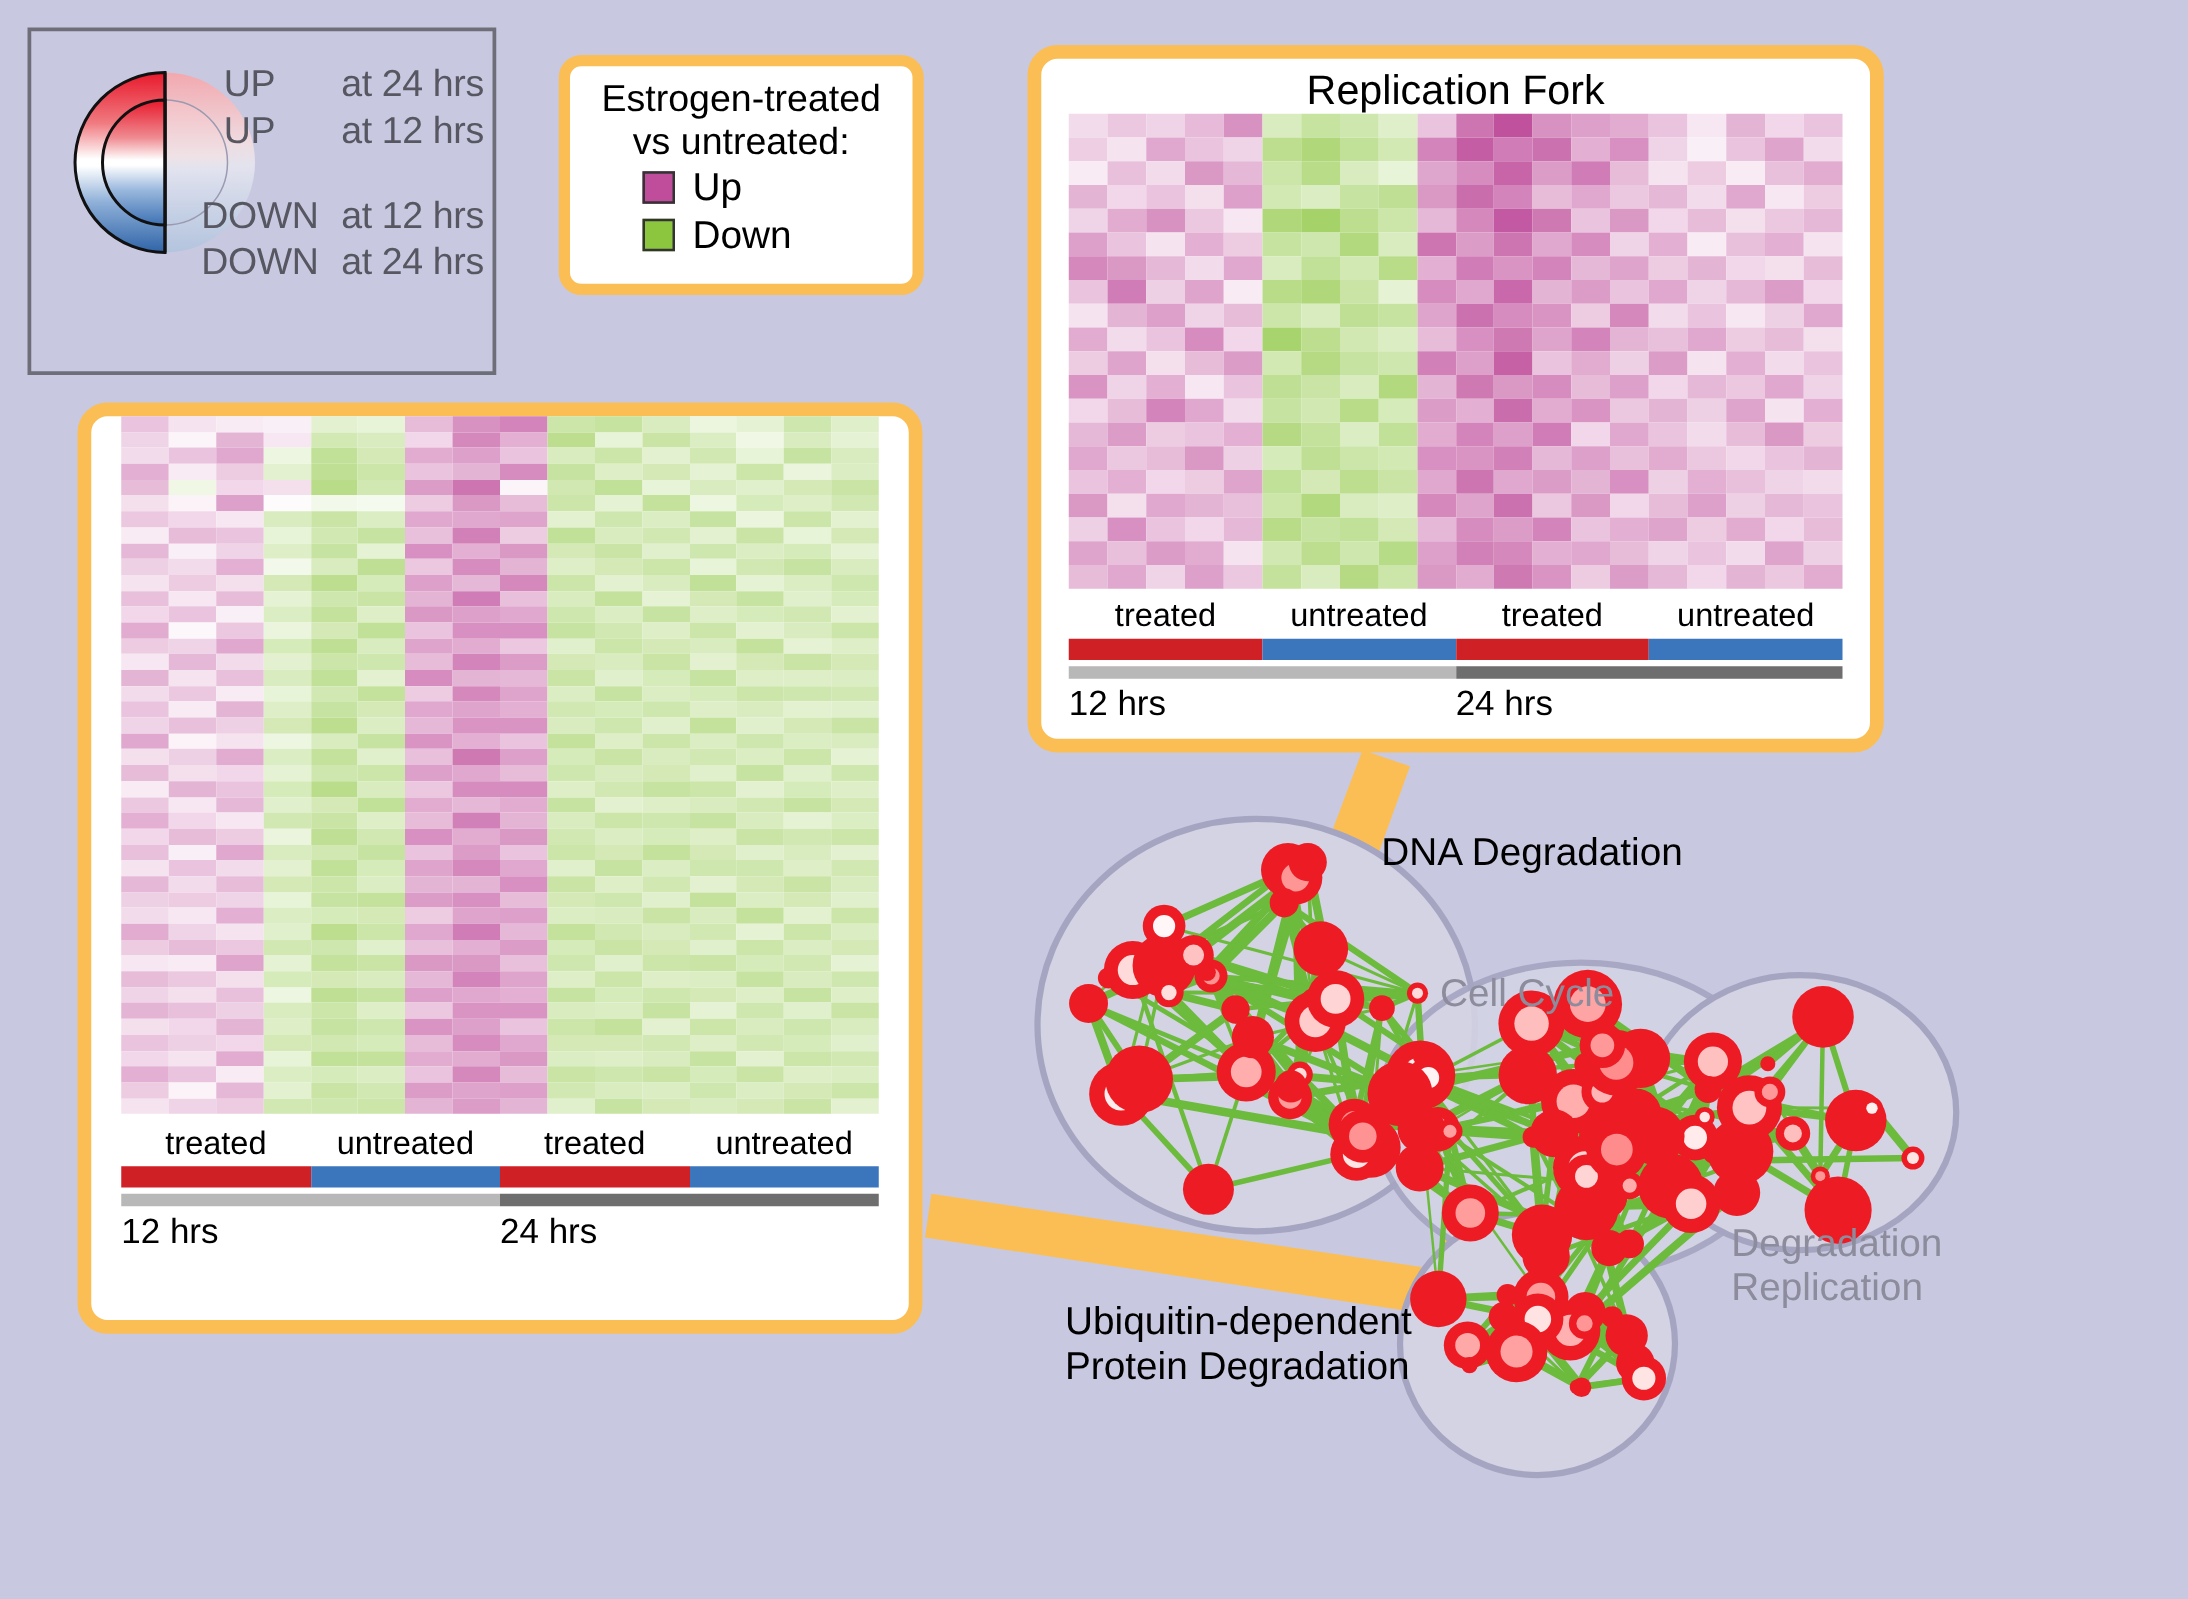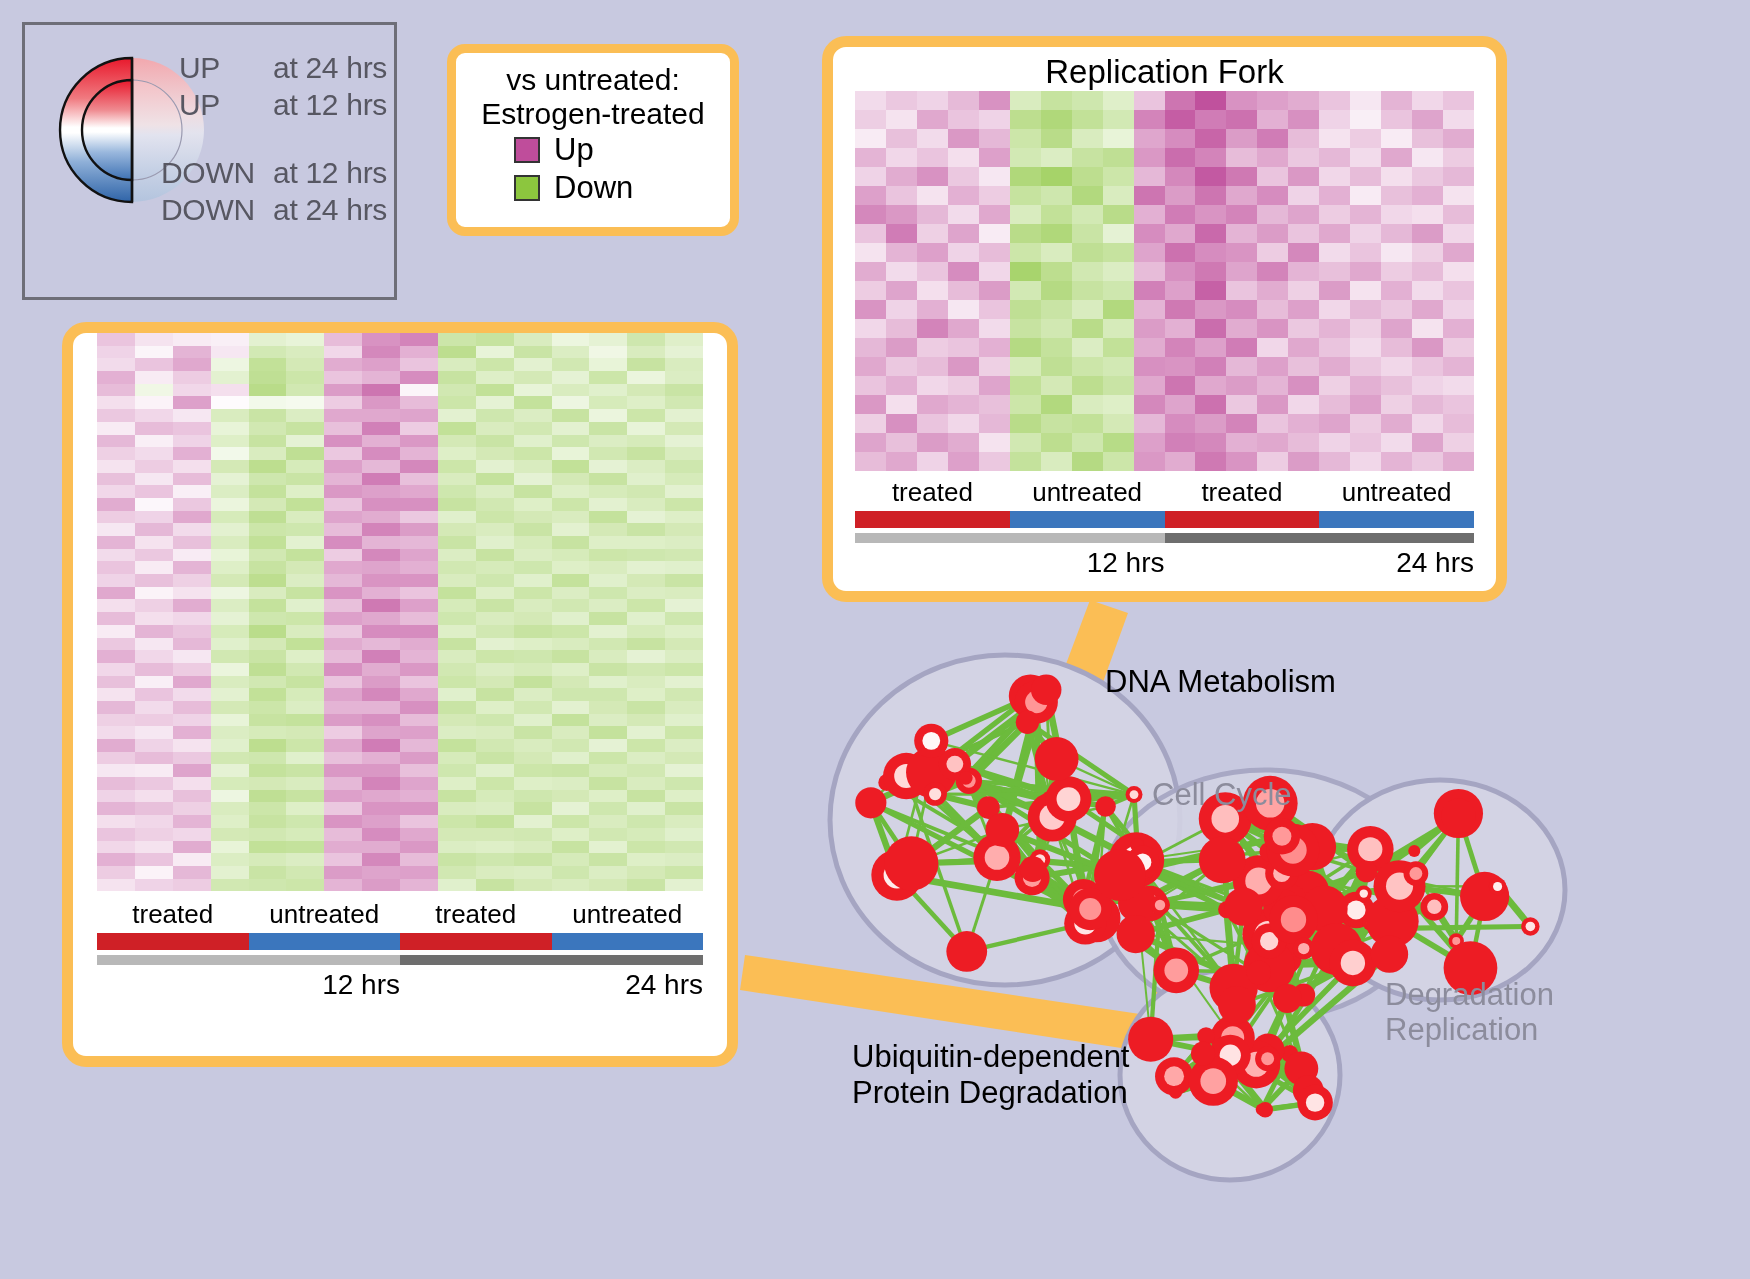--- a/index.html
+++ b/index.html
@@ -52,21 +52,21 @@
   .hm div{width:100%;height:100%;}
 
   
   .axis-wrap{padding:0 0 0 0;}
   .axis-labels{display:flex;font-size:26px;color:#000;}
   .axis-labels span{flex:1;text-align:center;}
   .bar-row{display:flex;height:17px;margin-top:3px;}
   .bar-row div{flex:1;}
   .bar-row.thin{height:10px;margin-top:5px;}
   .time-labels{display:flex;font-size:28px;color:#000;margin-top:4px;}
-  .time-labels span{flex:1;text-align:right;}
+  .time-labels span{flex:1;text-align:left;}
 
   .net-label{position:absolute;font-size:31px;line-height:1.12;}
 </style>
 </head>
 <body>
 
 <div id="colour-key" class="abs">
 
   <svg id="key-rings" viewBox="0 0 170 175">
     <defs>
@@ -117,22 +117,22 @@
   <span class="key-text" style="left:136px;top:131px;">DOWN</span>
   <span class="key-text" style="left:248px;top:131px;">at 12 hrs</span>
 
   <span class="key-text" style="left:136px;top:168px;">DOWN</span>
   <span class="key-text" style="left:248px;top:168px;">at 24 hrs</span>
 
 </div>
 
 <div id="estrogen-legend" class="abs">
   <div class="ttl">
+    <div>Estrogen-treated</div>
     <div>vs untreated:</div>
-    <div>Estrogen-treated</div>
   </div>
   <div class="legend-row">
     <span class="swatch" id="sw-up" style="background: rgb(191, 77, 155);"></span>
     <span class="lbl">Up</span>
   </div>
   <div class="legend-row">
     <span class="swatch" id="sw-down" style="background: rgb(140, 198, 62);"></span>
     <span class="lbl">Down</span>
   </div>
 </div>
@@ -1896,18 +1896,18 @@
       <circle cx="1267.6243377281496" cy="1058.7616213597776" r="6.51468072702332" fill="rgb(255,149,149)"></circle>
       <circle cx="1175.6229227305735" cy="1092.1649824934548" r="6.525102880658436" fill="#ed1c24"></circle>
       <circle cx="1315.0989892097482" cy="1102.6253230507364" r="17.763228737997256" fill="#ed1c24"></circle>
       <circle cx="1315.0989892097482" cy="1102.6253230507364" r="9.236878943758573" fill="rgb(255,228,228)"></circle>
       <circle cx="1120" cy="875" r="26" fill="#ed1c24"></circle>
       <circle cx="1160" cy="905" r="10" fill="#ed1c24"></circle>
       <circle cx="1160" cy="905" r="5.2" fill="rgb(255,159,159)"></circle>
     </g>
 </svg>
 
-<div class="net-label abs" style="left:1105px;top:665px;">DNA Metabolism</div>
+<div class="net-label abs" style="left:1105px;top:665px;">DNA Degradation</div>
 <div class="net-label abs" style="left:1152px;top:778px;color:#8c8c9c;">Cell Cycle</div>
 <div class="net-label abs" style="left:1385px;top:978px;color:#8c8c9c;">Degradation</div>
 <div class="net-label abs" style="left:1385px;top:1013px;color:#8c8c9c;">Replication</div>
 <div class="net-label abs" style="left:852px;top:1040px;">Ubiquitin-dependent</div>
 <div class="net-label abs" style="left:852px;top:1076px;">Protein Degradation</div>
 
 </body></html>

